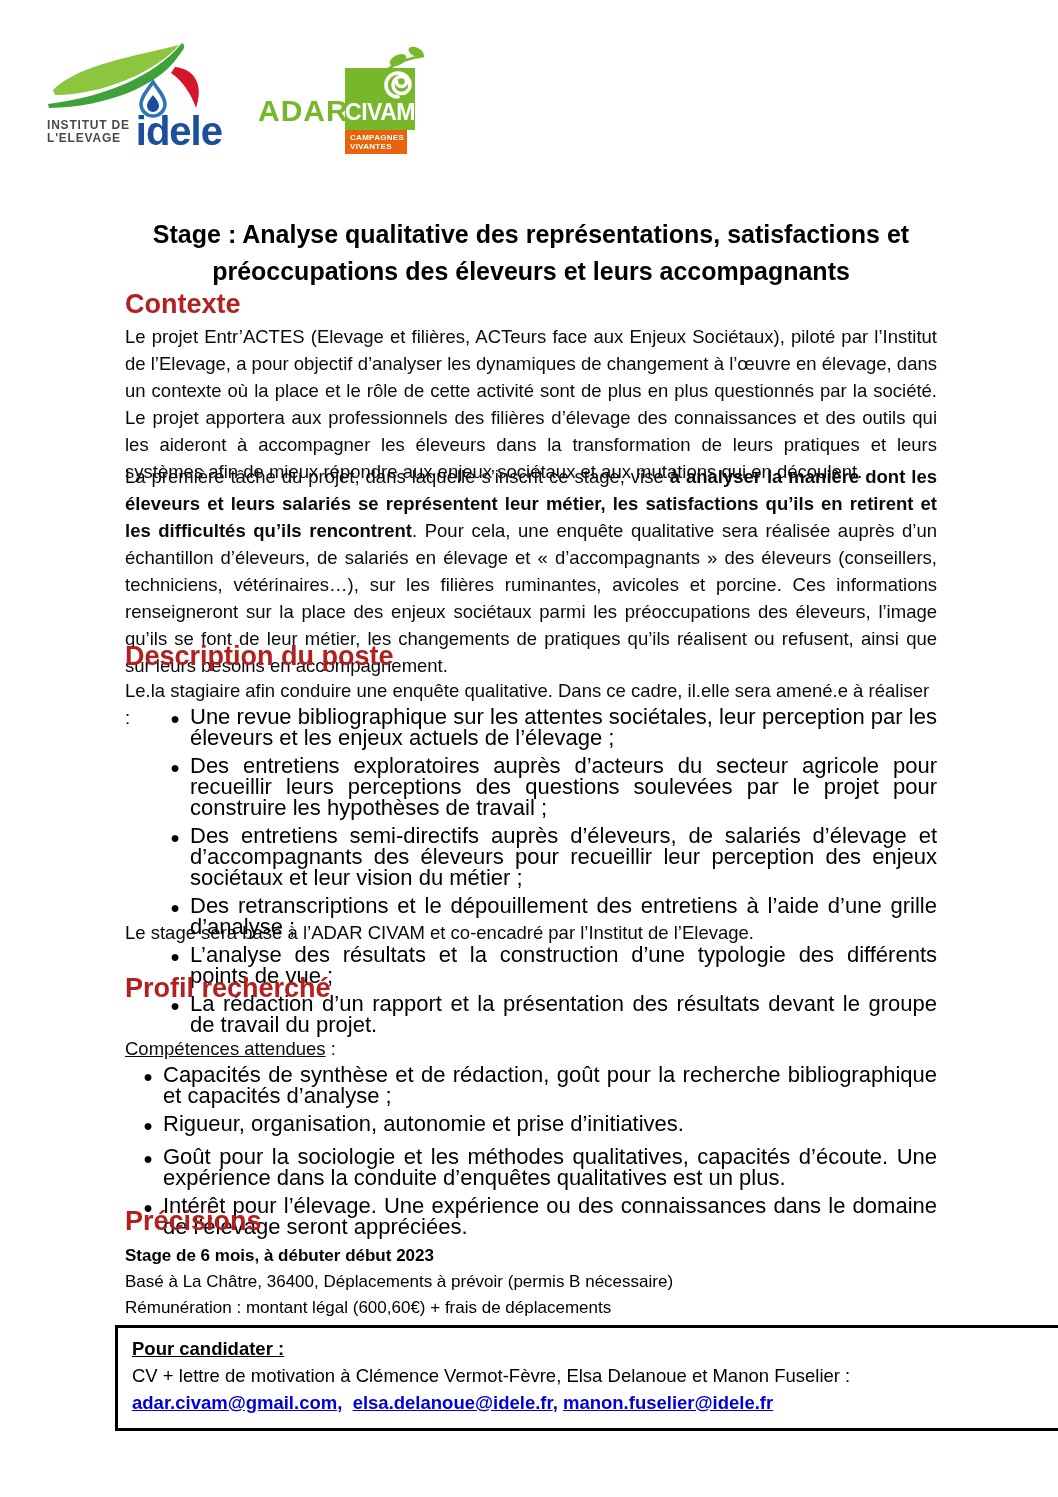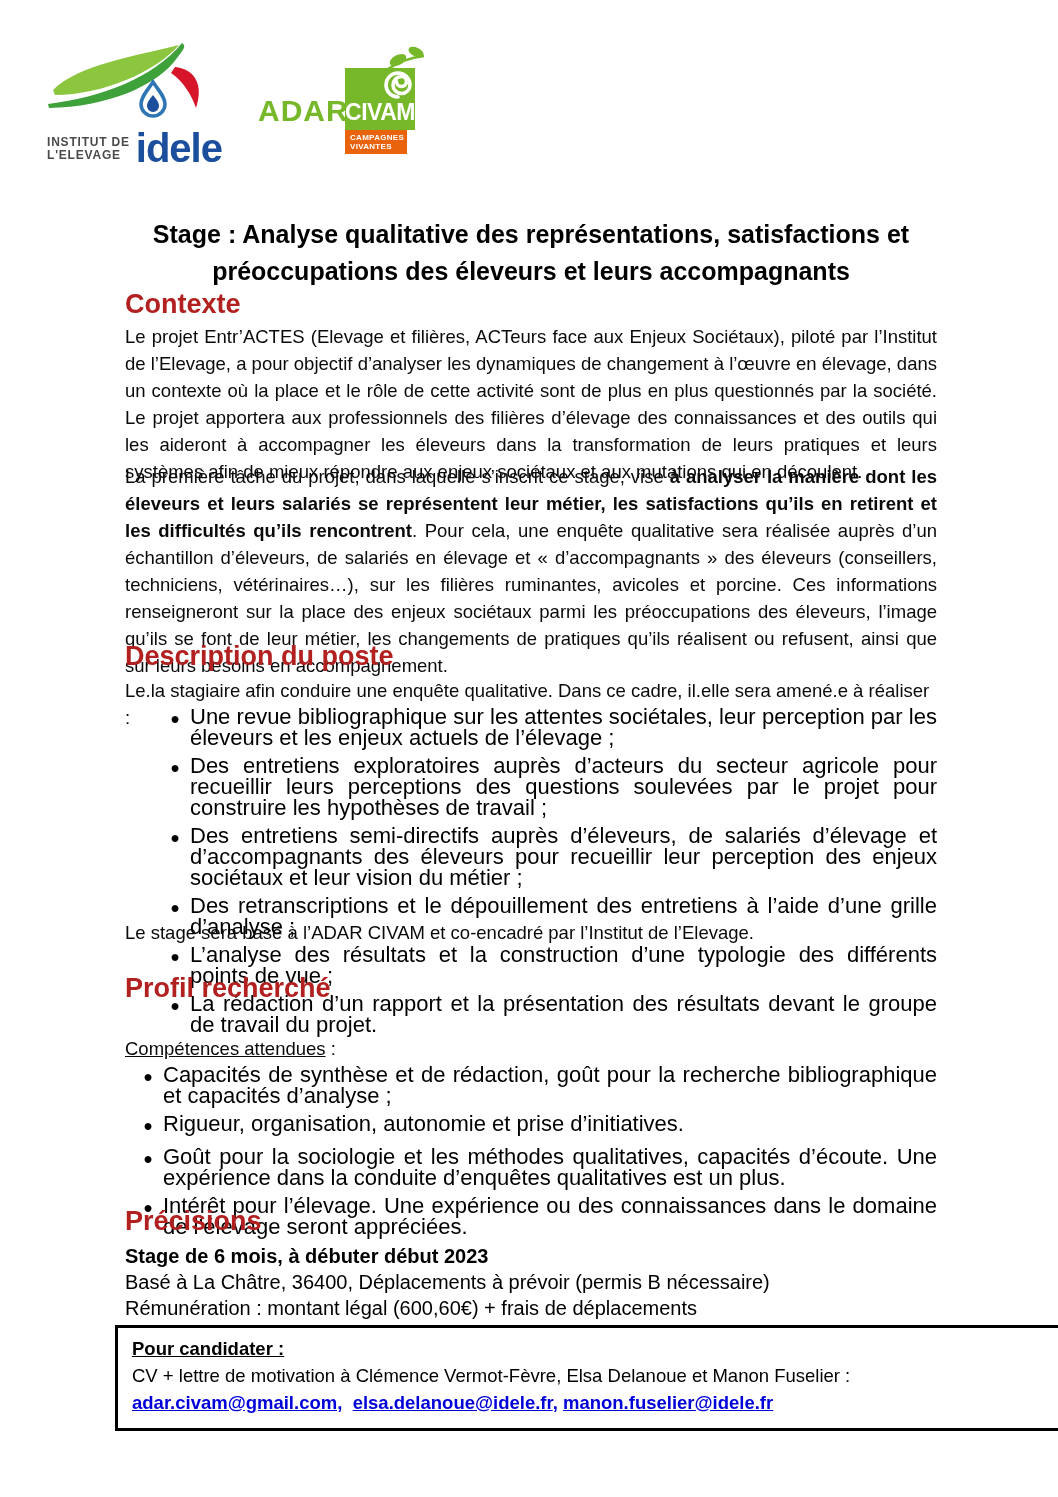--- a/index.html
+++ b/index.html
@@ -13,21 +13,21 @@
     position:relative;
     width:1058px;
     height:1497px;
     background:#ffffff;
     overflow:hidden;
   }
 
   
   .idele-logo { position:absolute; left:45px; top:40px; width:165px; height:118px; }
   .idele-art  { position:absolute; left:0; top:0; }
-  .idele-textrow { position:absolute; left:2px; top:89px; display:flex; align-items:flex-end; gap:6px; }
+  .idele-textrow { position:absolute; left:2px; top:72px; display:flex; align-items:flex-end; gap:6px; }
   .idele-org {
     font-size:12px; font-weight:bold; line-height:13px; color:#4a4a48;
     letter-spacing:0.8px; white-space:nowrap; padding-bottom:5px;
   }
   .idele-brand {
     font-size:40px; font-weight:bold; color:#1c4e9e; line-height:38px;
     letter-spacing:-1px;
   }
 
   .adar-logo { position:absolute; left:258px; top:42px; width:175px; height:118px; }
@@ -71,21 +71,21 @@
 
   .bullets { display:flex; flex-direction:column; gap:7px; }
   .bullet-row { display:flex; }
   .bullet-dot {
     flex:0 0 30px; text-align:center; font-size:16px; line-height:26px;
   }
   .indent-1 .bullet-row { padding-left:35px; }
   .indent-0 .bullet-row { padding-left:8px; }
   .bullet-text { flex:1; font-size:22px; line-height:21px; text-align:justify; }
 
-  .prec-line { font-size:20px; line-height:26px; }
+  .prec-line { font-size:17px; line-height:26px; }
 
   .apply-box {
     position:absolute; left:115px; width:970px; box-sizing:border-box;
     border:3px solid #000000; padding:8px 14px 12px 14px; background:#ffffff;
   }
   .apply-heading {
     font-size:18.5px; font-weight:bold; text-decoration:underline; line-height:26px;
   }
   .apply-line { font-size:18.5px; line-height:27px; }
   .apply-emails { font-size:18.5px; line-height:27px; font-weight:bold; }

